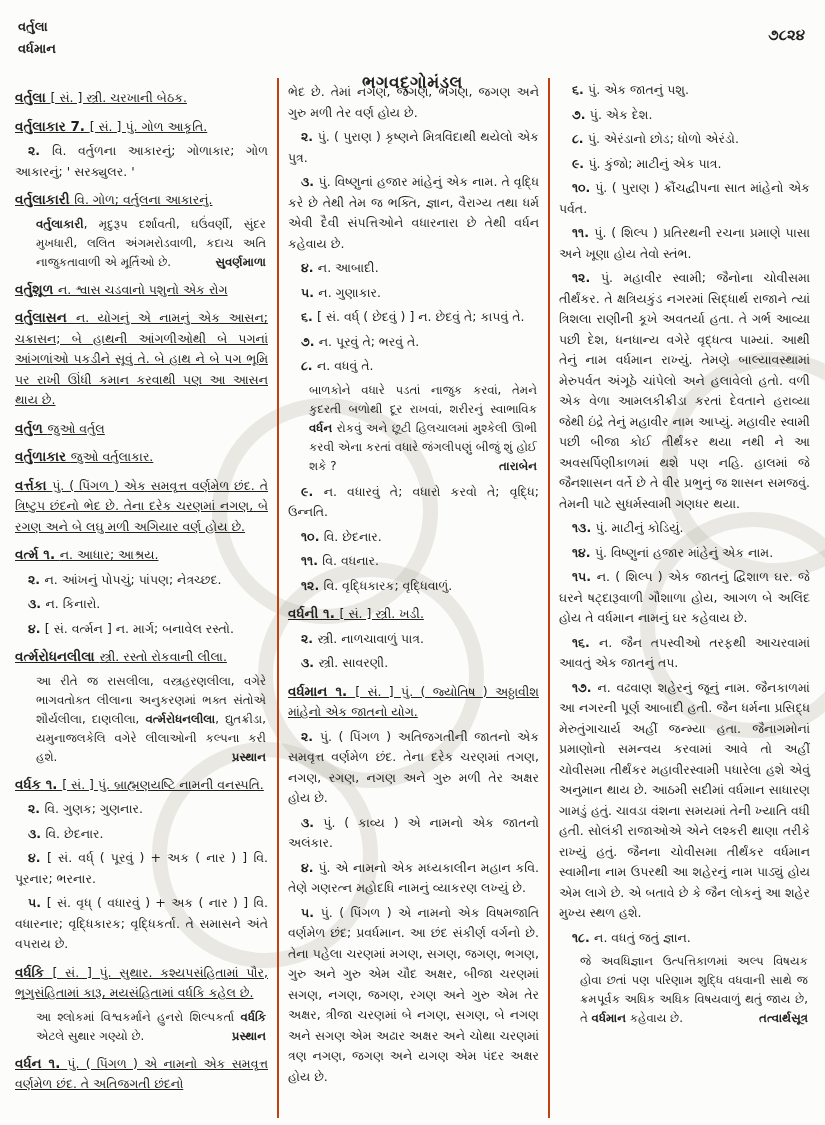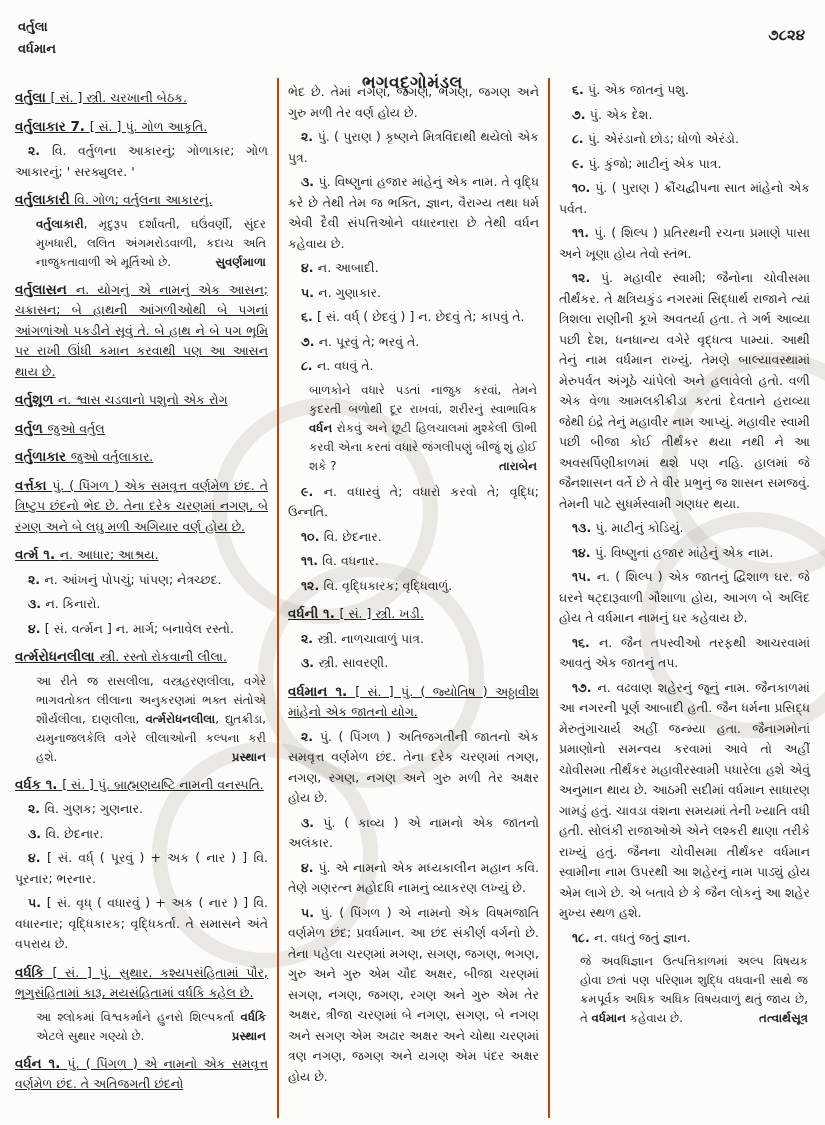--- a/index.html
+++ b/index.html
@@ -51,22 +51,22 @@
     <div class="pageno">૭૮૨૪</div>
   </div>
 
   <div class="columns">
     <div class="column">
         <p class="para entry"><b class="lead">વર્તુલા </b>[ સં. ] સ્ત્રી. ચરખાની બેઠક.</p>
         <p class="para entry"><b class="lead">વર્તુલાકાર 7. </b>[ સં. ] પું. ગોળ આકૃતિ.</p>
         <p class="para sense"><b class="lead">૨. </b>વિ. વર્તુળના આકારનું; ગોળાકાર; ગોળ આકારનું; ' સરક્યુલર. '</p>
         <p class="para entry"><b class="lead">વર્તુલાકારી </b>વિ. ગોળ; વર્તુલના આકારનું.</p>
         <div class="quote"><b>વર્તુલાકારી</b>, મૃદુરૂપ દર્શાવતી, ઘઉંવર્ણી, સુંદર મુખધારી, લલિત અંગમરોડવાળી, કદાચ અતિ નાજુકતાવાળી એ મૂર્તિઓ છે.<span class="cite">સુવર્ણમાળા</span></div>
+        <p class="para entry"><b class="lead">વર્તુશૂળ </b>ન. શ્વાસ ચડવાનો પશુનો એક રોગ</p>
         <p class="para entry"><b class="lead">વર્તુલાસન </b>ન. યોગનું એ નામનું એક આસન; ચક્રાસન; બે હાથની આંગળીઓથી બે પગનાં આંગળાંઓ પકડીને સૂવું તે. બે હાથ ને બે પગ ભૂમિ પર રાખી ઊંધી કમાન કરવાથી પણ આ આસન થાય છે.</p>
-        <p class="para entry"><b class="lead">વર્તુશૂળ </b>ન. શ્વાસ ચડવાનો પશુનો એક રોગ</p>
         <p class="para entry"><b class="lead">વર્તુળ </b>જુઓ વર્તુલ</p>
         <p class="para entry"><b class="lead">વર્તુળાકાર </b>જુઓ વર્તુલાકાર.</p>
         <p class="para entry"><b class="lead">વર્ત્તકા </b>પું. ( પિંગળ ) એક સમવૃત્ત વર્ણમેળ છંદ. તે ત્રિષ્ટુપ છંદનો ભેદ છે. તેના દરેક ચરણમાં નગણ, બે રગણ અને બે લઘુ મળી અગિયાર વર્ણ હોય છે.</p>
         <p class="para entry"><b class="lead">વર્ત્મ ૧. </b>ન. આધાર; આશ્રય.</p>
         <p class="para sense"><b class="lead">૨. </b>ન. આંખનું પોપચું; પાંપણ; નેત્રચ્છદ.</p>
         <p class="para sense"><b class="lead">૩. </b>ન. કિનારો.</p>
         <p class="para sense"><b class="lead">૪. </b>[ સં. વર્ત્મન ] ન. માર્ગ; બનાવેલ રસ્તો.</p>
         <p class="para entry"><b class="lead">વર્ત્મરોધનલીલા </b>સ્ત્રી. રસ્તો રોકવાની લીલા.</p>
         <div class="quote">આ રીતે જ રાસલીલા, વસ્ત્રહરણલીલા, વગેરે ભાગવતોક્ત લીલાના અનુકરણમાં ભક્ત સંતોએ શૌર્યલીલા, દાણલીલા, <b>વર્ત્મરોધનલીલા</b>, દ્યુતક્રીડા, યમુનાજલકેલિ વગેરે લીલાઓની કલ્પના કરી હશે.<span class="cite">પ્રસ્થાન</span></div>
         <p class="para entry"><b class="lead">વર્ધક ૧. </b>[ સં. ] પું. બ્રાહ્મણયષ્ટિ નામની વનસ્પતિ.</p>

